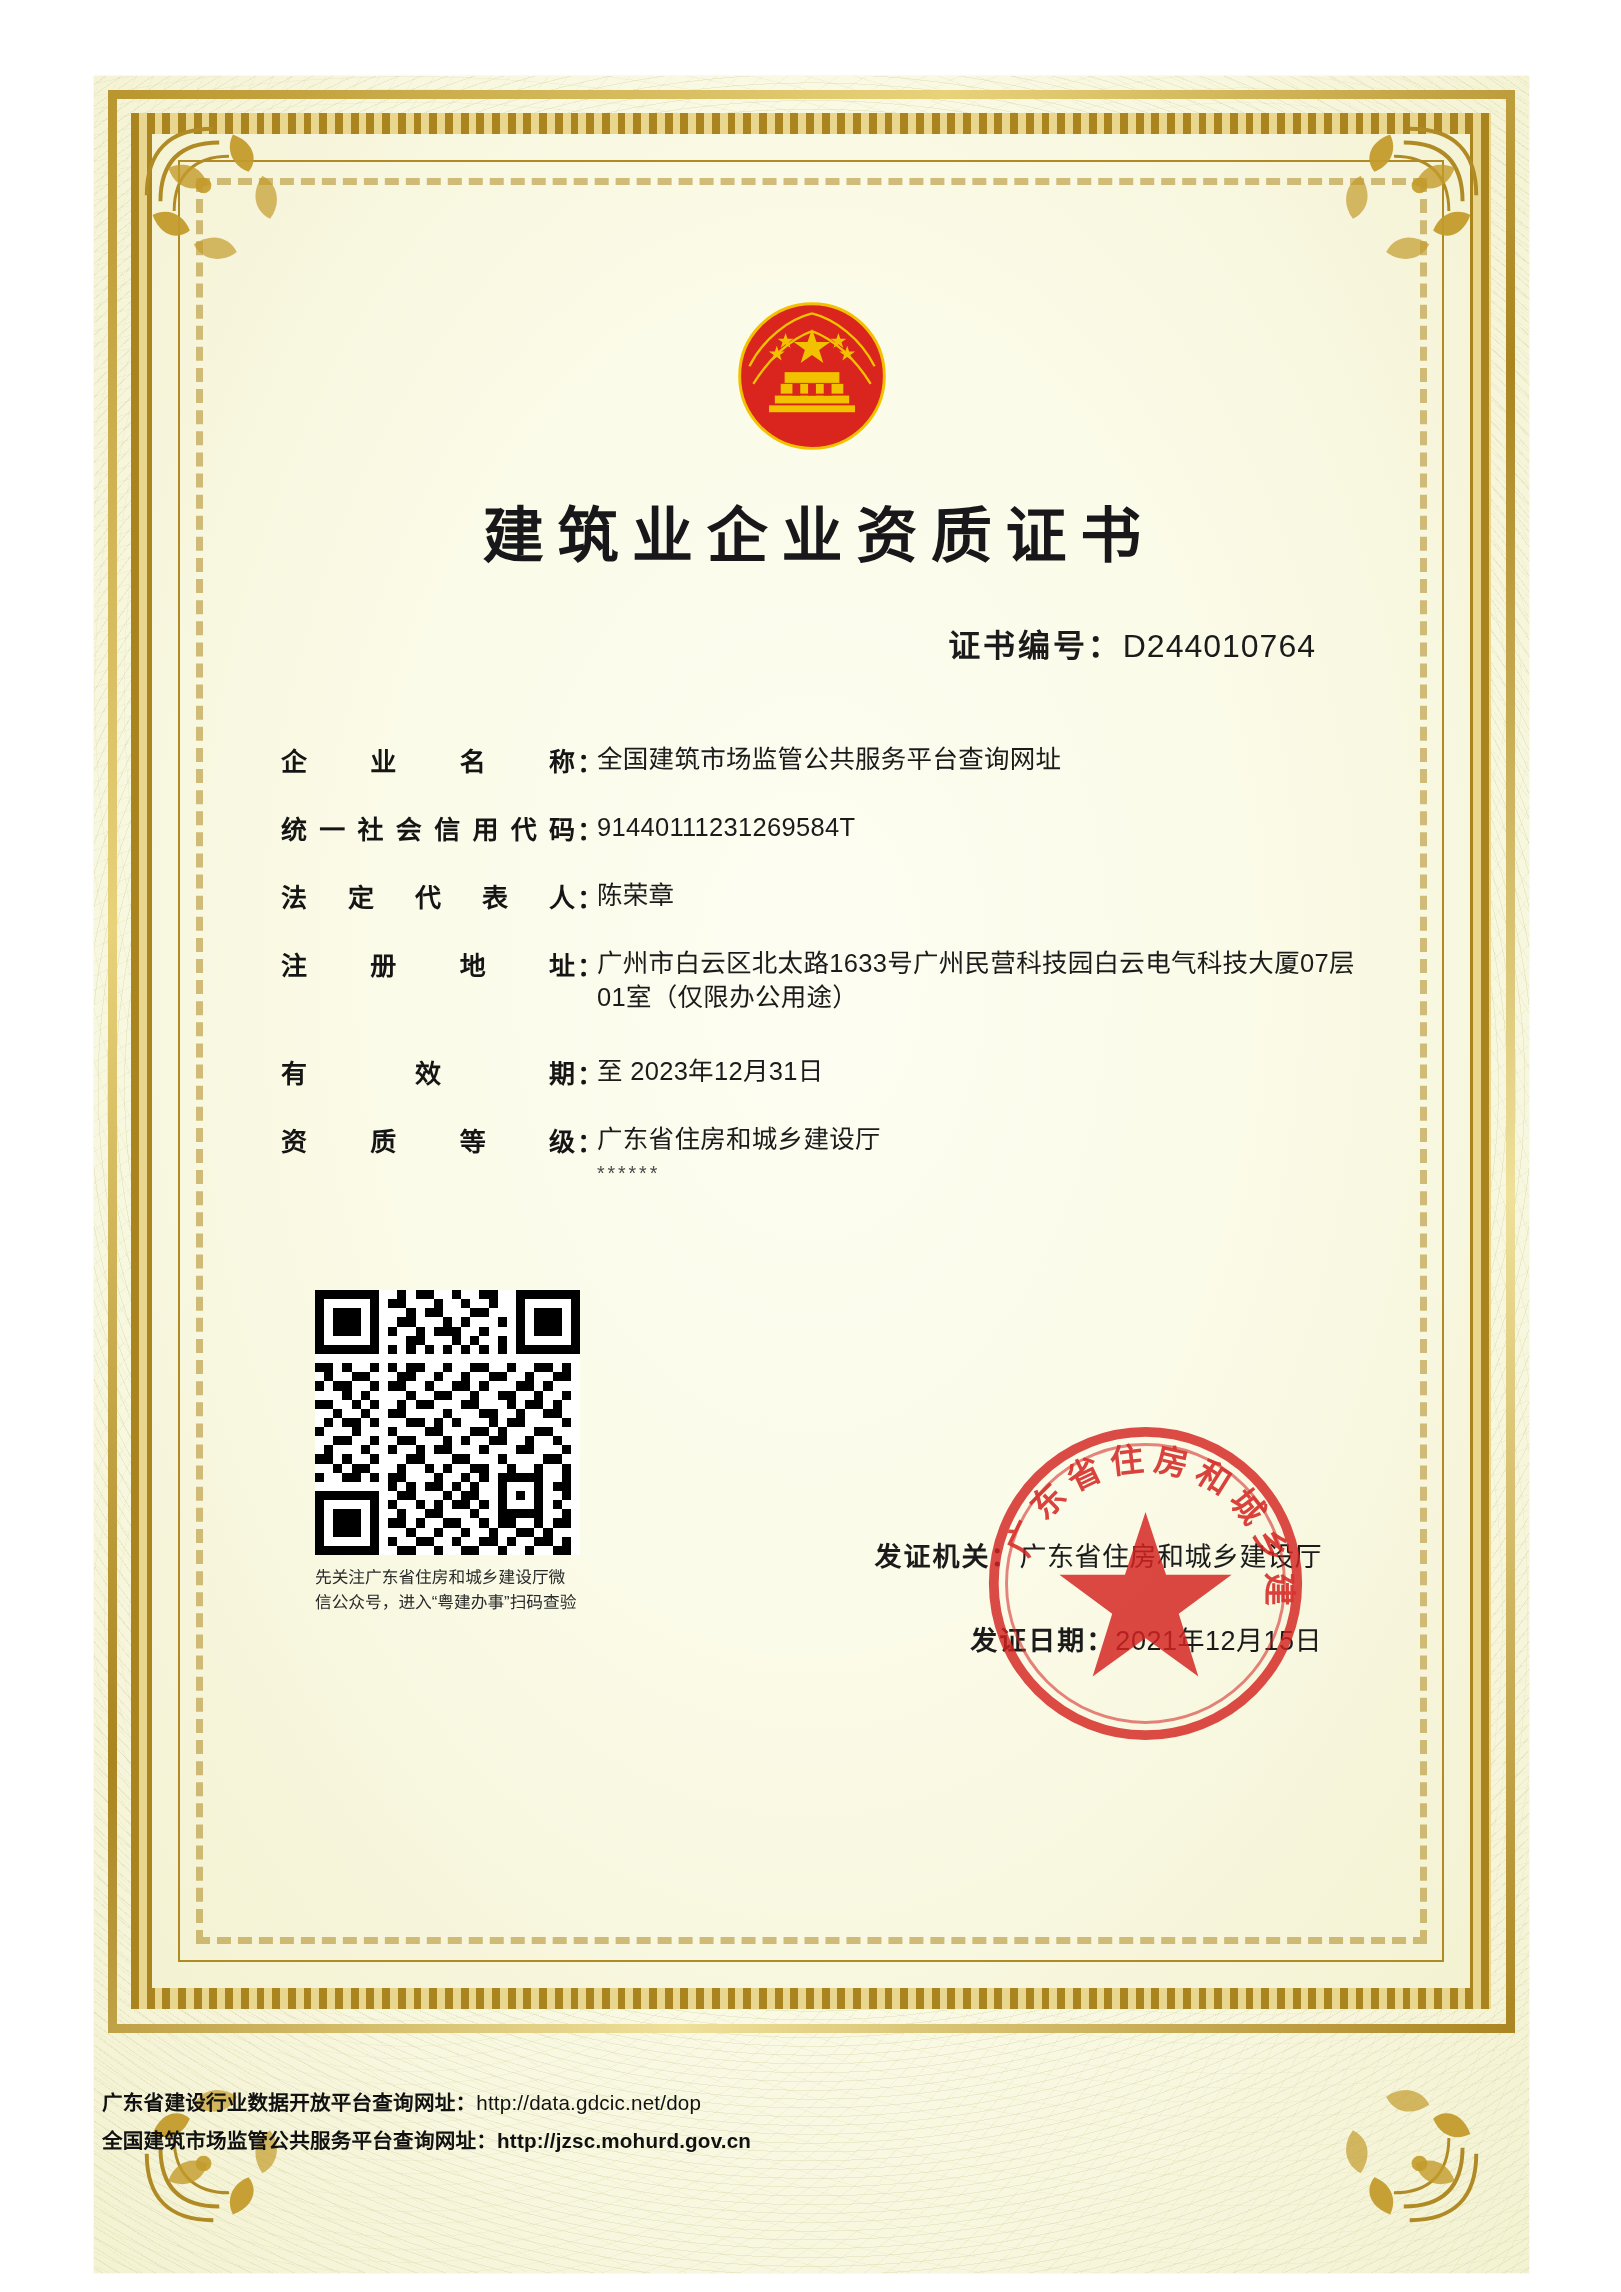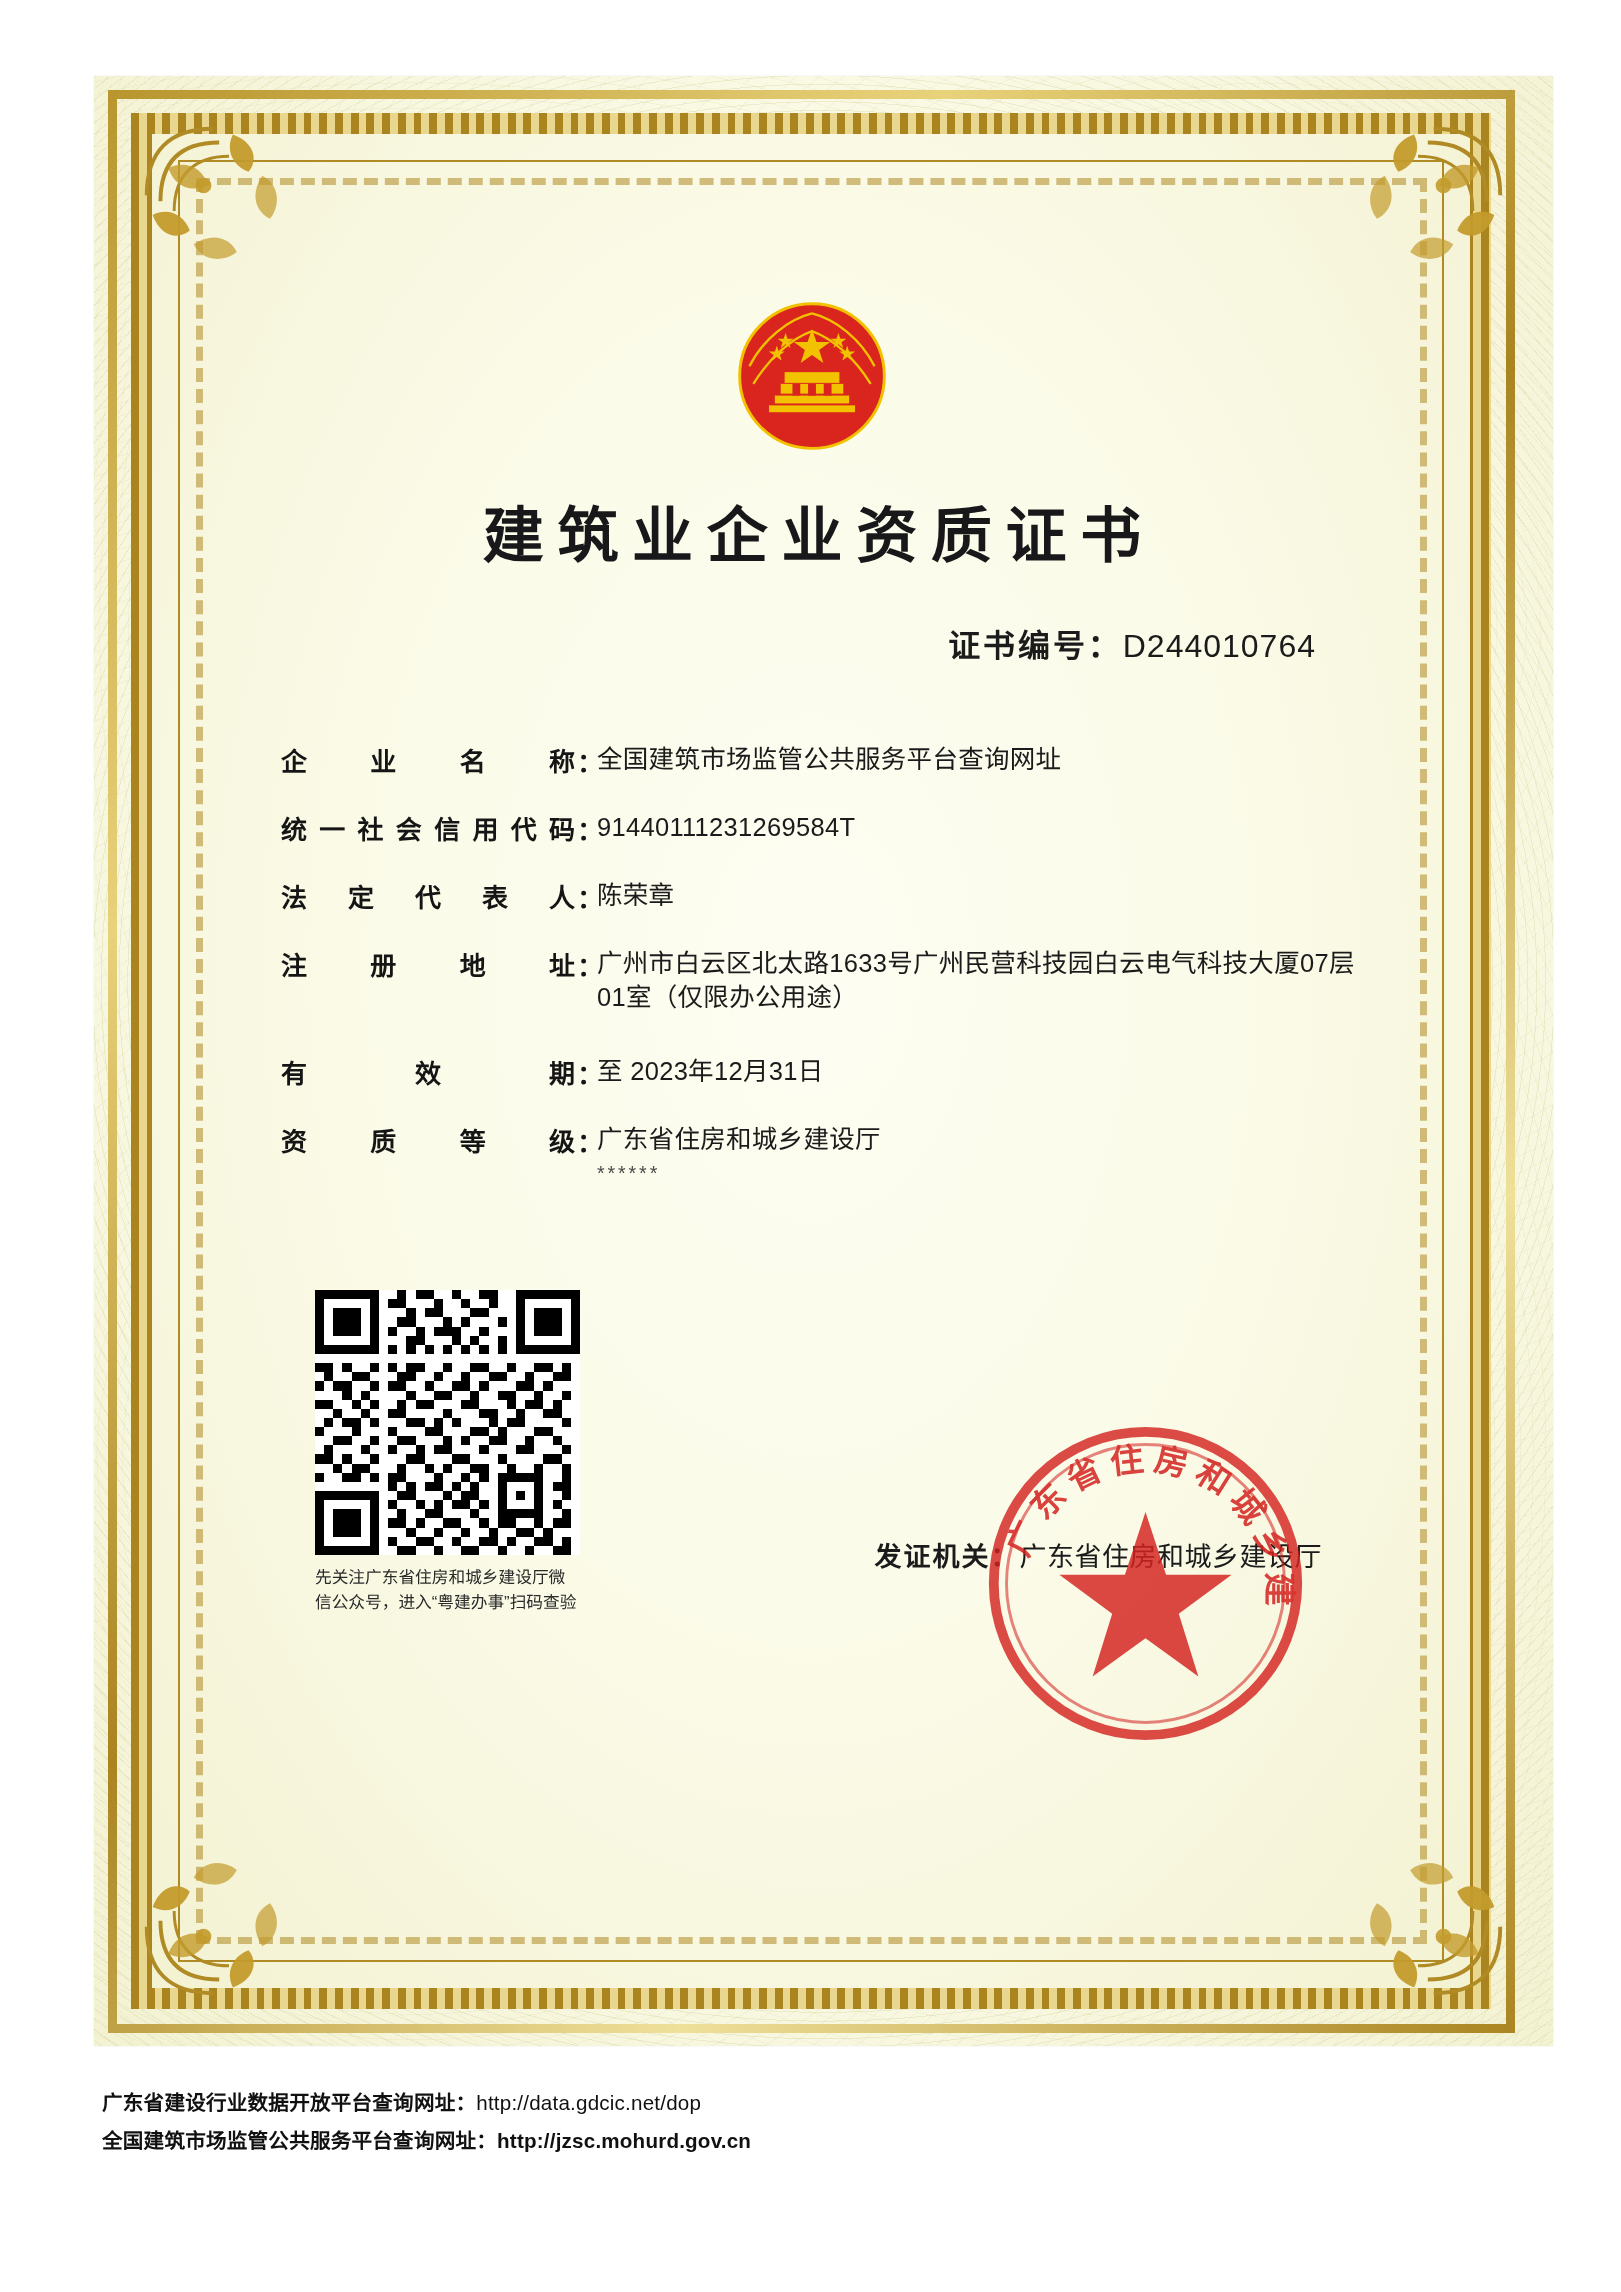--- a/index.html
+++ b/index.html
@@ -23,26 +23,25 @@
     height: 2293px;
     background: #ffffff;
   }
 
   
   .sheet {
     position: absolute;
     left: 94px;
     top: 76px;
     width: 1435px;
-    height: 1970px;
+    height: 2197px;
     background:
       radial-gradient(ellipse at 50% 45%, #fdfdf2 0%, #fbfbe9 45%, #f7f6dd 75%, #f3f2d2 100%);
     box-shadow: 0 0 2px rgba(0,0,0,0.08);
     overflow: hidden;
-    padding-left: 24px;
   }
 
   
   .guilloche {
     position: absolute;
     left: 0; top: 0; right: 0; bottom: 0;
     background:
       repeating-radial-gradient(circle at 50% 46%, rgba(206,206,150,0.30) 0px, rgba(206,206,150,0.30) 1px, rgba(255,255,255,0) 1px, rgba(255,255,255,0) 8.8px),
       repeating-radial-gradient(circle at 22% 70%, rgba(206,206,150,0.16) 0px, rgba(206,206,150,0.16) 1px, rgba(255,255,255,0) 1px, rgba(255,255,255,0) 12.7px),
       repeating-radial-gradient(circle at 80% 28%, rgba(206,206,150,0.14) 0px, rgba(206,206,150,0.14) 1px, rgba(255,255,255,0) 1px, rgba(255,255,255,0) 14.7px);
@@ -660,20 +659,23 @@
               <rect x="26" y="28" width="2" height="1"></rect>
           </g>
         </svg>
         <div class="qr-caption">先关注广东省住房和城乡建设厅微信公众号，进入“粤建办事”扫码查验</div>
       </div>
 
       <div class="issuer">
         <div class="issuer-row">
           <span class="lbl">发证机关：</span><span class="val">广东省住房和城乡建设厅</span>
         </div>
+        <div class="issuer-row">
+          <span class="lbl">发证日期：</span><span class="val">2021年12月15日</span>
+        </div>
       </div>
 
       <div class="seal">
         <svg viewBox="0 0 330 330" xmlns="http://www.w3.org/2000/svg">
           <circle cx="165" cy="165" r="155" fill="none" stroke="#d4221f" stroke-width="10" opacity="0.88"></circle>
           <circle cx="165" cy="165" r="142" fill="none" stroke="#d4221f" stroke-width="3" opacity="0.6"></circle>
           <polygon points="165,92 186,156 253,156 199,196 219,260 165,221 111,260 131,196 77,156 144,156" fill="#d4221f" opacity="0.9"></polygon>
           <path id="sealArc" d="M 40 175 A 125 125 0 0 1 290 175" fill="none"></path>
           <text font-family="'DejaVu Sans','Liberation Sans',sans-serif" font-size="34" font-weight="bold" fill="#d4221f" opacity="0.92" letter-spacing="8">
             <textPath href="#sealArc" startOffset="9%">广东省住房和城乡建设厅</textPath>

